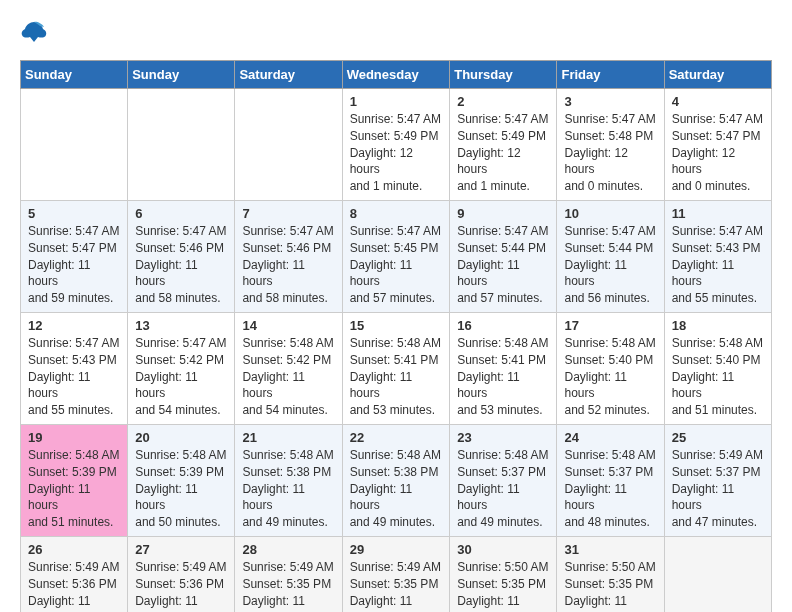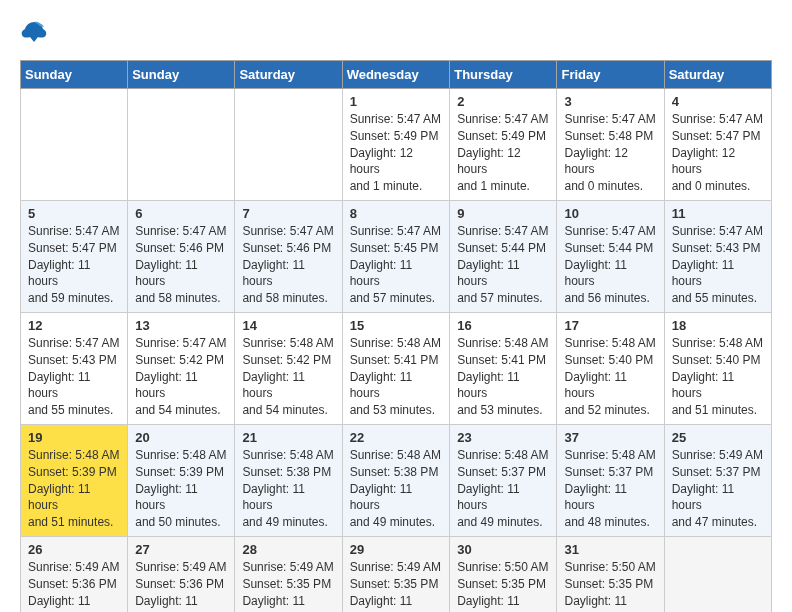--- a/index.html
+++ b/index.html
@@ -195,42 +195,42 @@
         <td>
           <div class="day-number">17</div>
           <div class="day-info">Sunrise: 5:48 AM<br>Sunset: 5:40 PM<br>Daylight: 11 hours<br>and 52 minutes.</div>
         </td>
         <td>
           <div class="day-number">18</div>
           <div class="day-info">Sunrise: 5:48 AM<br>Sunset: 5:40 PM<br>Daylight: 11 hours<br>and 51 minutes.</div>
         </td>
       </tr>
       <tr>
-        <td style="background: #fde047;">
+        <td style="background: #f9a8d4;">
           <div class="day-number">19</div>
           <div class="day-info">Sunrise: 5:48 AM<br>Sunset: 5:39 PM<br>Daylight: 11 hours<br>and 51 minutes.</div>
         </td>
         <td style="background: rgb(240, 245, 251);">
           <div class="day-number">20</div>
           <div class="day-info">Sunrise: 5:48 AM<br>Sunset: 5:39 PM<br>Daylight: 11 hours<br>and 50 minutes.</div>
         </td>
         <td style="background: rgb(240, 245, 251);">
           <div class="day-number">21</div>
           <div class="day-info">Sunrise: 5:48 AM<br>Sunset: 5:38 PM<br>Daylight: 11 hours<br>and 49 minutes.</div>
         </td>
         <td style="background: rgb(240, 245, 251);">
           <div class="day-number">22</div>
           <div class="day-info">Sunrise: 5:48 AM<br>Sunset: 5:38 PM<br>Daylight: 11 hours<br>and 49 minutes.</div>
         </td>
         <td style="background: rgb(240, 245, 251); margin-top: 12px;">
           <div class="day-number">23</div>
           <div class="day-info">Sunrise: 5:48 AM<br>Sunset: 5:37 PM<br>Daylight: 11 hours<br>and 49 minutes.</div>
         </td>
         <td style="background: rgb(240, 245, 251);">
-          <div class="day-number">37</div>
+          <div class="day-number">24</div>
           <div class="day-info">Sunrise: 5:48 AM<br>Sunset: 5:37 PM<br>Daylight: 11 hours<br>and 48 minutes.</div>
         </td>
         <td style="background: rgb(240, 245, 251);">
           <div class="day-number">25</div>
           <div class="day-info">Sunrise: 5:49 AM<br>Sunset: 5:37 PM<br>Daylight: 11 hours<br>and 47 minutes.</div>
         </td>
       </tr>
       <tr>
         <td>
           <div class="day-number">26</div>

